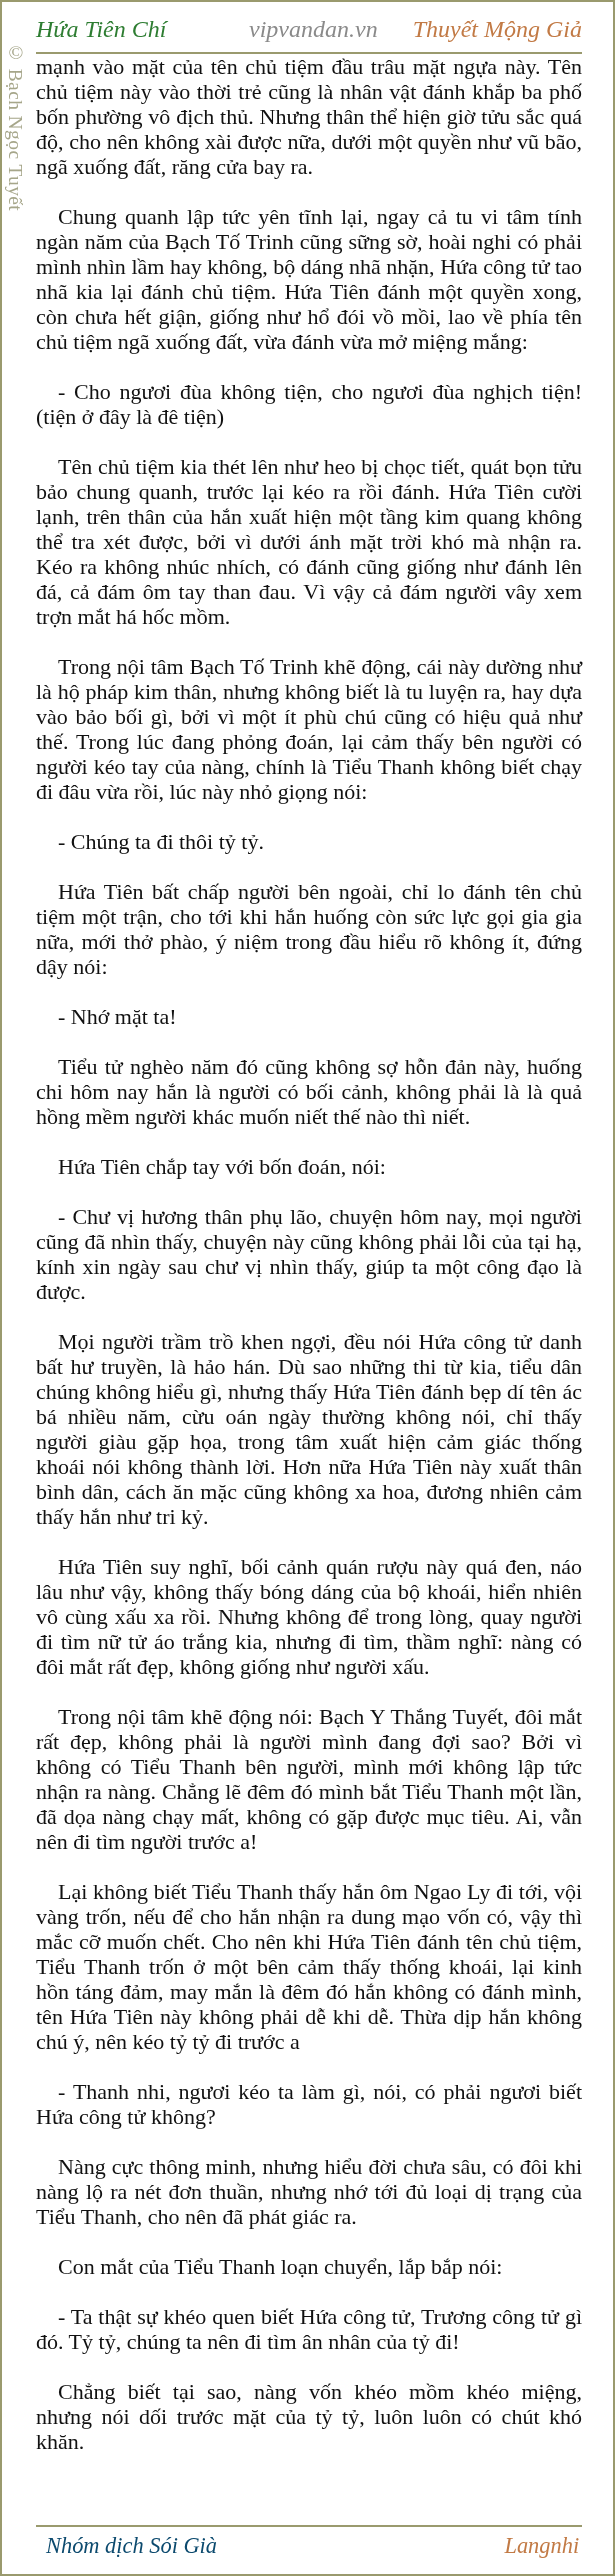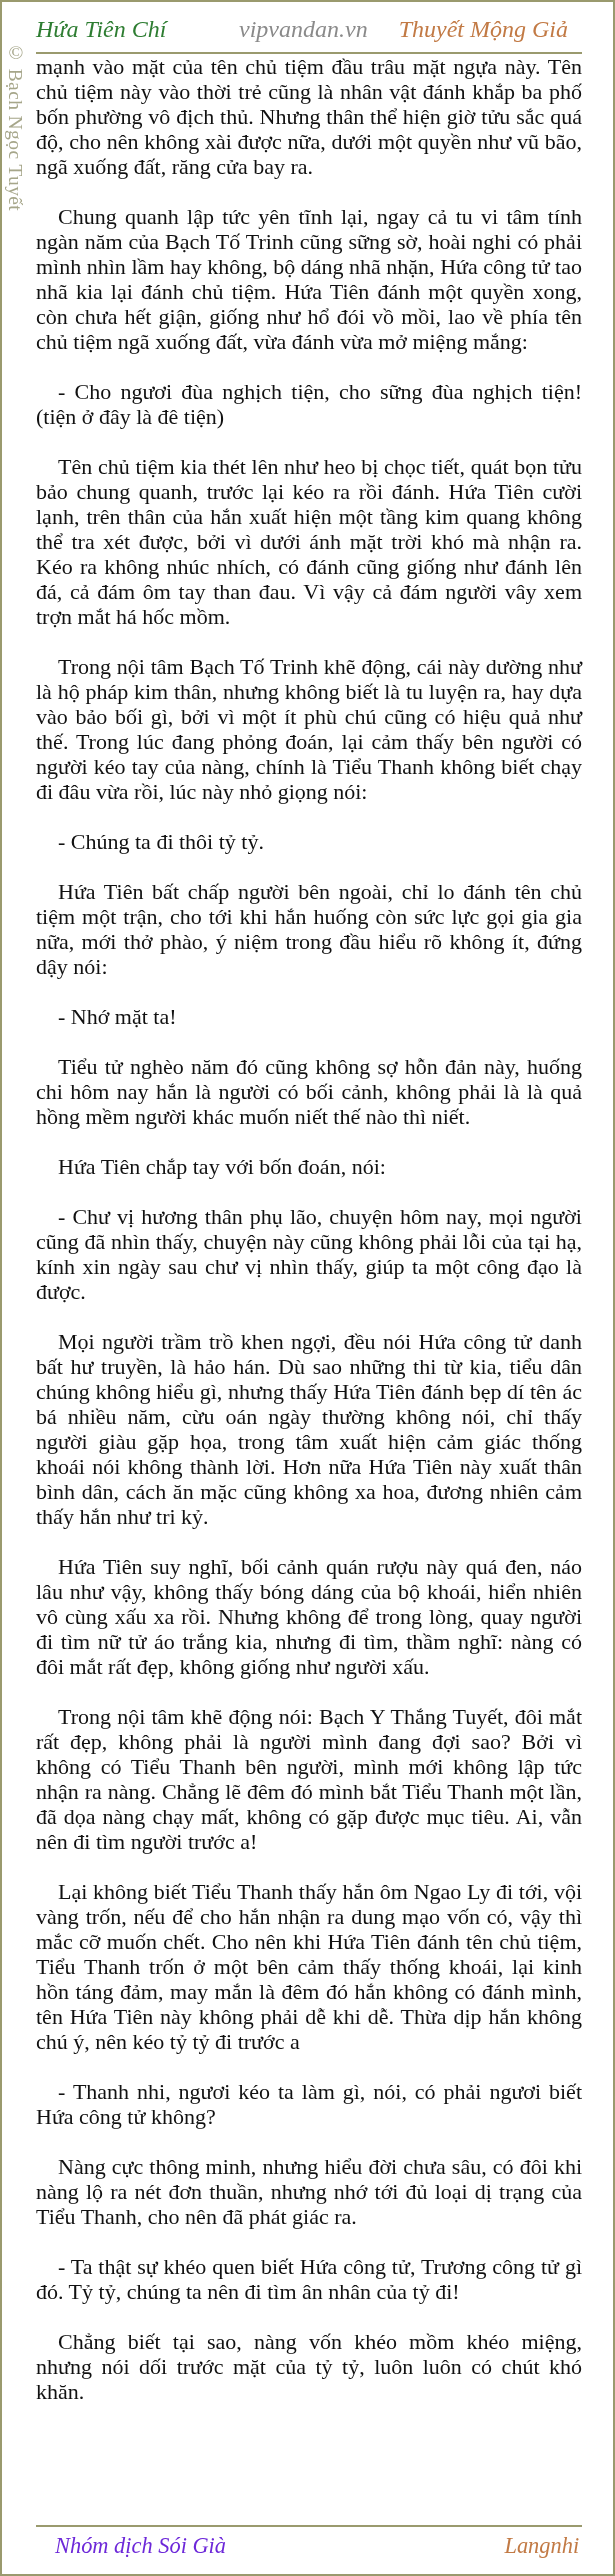--- a/index.html
+++ b/index.html
@@ -46,22 +46,22 @@
   .header .h-left, .header .h-center, .header .h-right {
     position: absolute;
     top: 10px;
     font-family: "Liberation Serif", "DejaVu Serif", serif;
     font-style: italic;
     font-size: 24px;
     line-height: 26px;
     white-space: nowrap;
   }
   .header .h-left { left: 0; color: #2e7d32; }
-  .header .h-center { left: 203px; color: #8a8a8a; }
-  .header .h-right { right: 14px; color: #c27a45; font-style: italic; }
+  .header .h-center { left: 213px; color: #8a8a8a; }
+  .header .h-right { right: 0; color: #c27a45; font-style: italic; }
 
   .content {
     position: absolute;
     left: 36px;
     top: 54px;
     width: 546px;
     font-family: "Liberation Serif", "DejaVu Serif", serif;
     font-size: 22px;
     line-height: 25px;
     color: #111111;
@@ -85,54 +85,55 @@
   }
   .footer .f-left, .footer .f-right {
     position: absolute;
     top: 5.8px;
     font-family: "Liberation Serif", "DejaVu Serif", serif;
     font-style: italic;
     font-size: 22.4px;
     line-height: 26px;
     white-space: nowrap;
   }
-  .footer .f-left { left: 19px; color: #6d28d9; font-style: italic; }
+  .footer .f-left { left: 10px; color: #0c4a6e; font-style: italic; }
   .footer .f-right { right: 2.9px; color: #c27a45; }
 </style>
 </head>
 <body>
 
 <div class="frame"></div>
 
 <div class="watermark">© Bạch Ngọc Tuyết</div>
 
 <div class="header">
   <span class="h-left">Hứa Tiên Chí</span>
   <span class="h-center">vipvandan.vn</span>
   <span class="h-right">Thuyết Mộng Giả</span>
 </div>
 
 <div class="content">
   <p class="cont">mạnh vào mặt của tên chủ tiệm đầu trâu mặt ngựa này. Tên chủ tiệm này vào thời trẻ cũng là nhân vật đánh khắp ba phố bốn phường vô địch thủ. Nhưng thân thể hiện giờ tửu sắc quá độ, cho nên không xài được nữa, dưới một quyền như vũ bão, ngã xuống đất, răng cửa bay ra.</p>
   <p>Chung quanh lập tức yên tĩnh lại, ngay cả tu vi tâm tính ngàn năm của Bạch Tố Trinh cũng sững sờ, hoài nghi có phải mình nhìn lầm hay không, bộ dáng nhã nhặn, Hứa công tử tao nhã kia lại đánh chủ tiệm. Hứa Tiên đánh một quyền xong, còn chưa hết giận, giống như hổ đói vồ mồi, lao về phía tên chủ tiệm ngã xuống đất, vừa đánh vừa mở miệng mắng:</p>
-  <p>- Cho ngươi đùa nghịch tiện, cho sững đùa nghịch tiện! (tiện ở đây là đê tiện)</p>
+  <p>- Cho ngươi đùa không tiện, cho ngươi đùa nghịch tiện! (tiện ở đây là đê tiện)</p>
   <p>Tên chủ tiệm kia thét lên như heo bị chọc tiết, quát bọn tửu bảo chung quanh, trước lại kéo ra rồi đánh. Hứa Tiên cười lạnh, trên thân của hắn xuất hiện một tầng kim quang không thể tra xét được, bởi vì dưới ánh mặt trời khó mà nhận ra. Kéo ra không nhúc nhích, có đánh cũng giống như đánh lên đá, cả đám ôm tay than đau. Vì vậy cả đám người vây xem trợn mắt há hốc mồm.</p>
   <p>Trong nội tâm Bạch Tố Trinh khẽ động, cái này dường như là hộ pháp kim thân, nhưng không biết là tu luyện ra, hay dựa vào bảo bối gì, bởi vì một ít phù chú cũng có hiệu quả như thế. Trong lúc đang phỏng đoán, lại cảm thấy bên người có người kéo tay của nàng, chính là Tiểu Thanh không biết chạy đi đâu vừa rồi, lúc này nhỏ giọng nói:</p>
   <p>- Chúng ta đi thôi tỷ tỷ.</p>
   <p>Hứa Tiên bất chấp người bên ngoài, chỉ lo đánh tên chủ tiệm một trận, cho tới khi hắn huống còn sức lực gọi gia gia nữa, mới thở phào, ý niệm trong đầu hiểu rõ không ít, đứng dậy nói:</p>
   <p>- Nhớ mặt ta!</p>
   <p>Tiểu tử nghèo năm đó cũng không sợ hỗn đản này, huống chi hôm nay hắn là người có bối cảnh, không phải là là quả hồng mềm người khác muốn niết thế nào thì niết.</p>
   <p>Hứa Tiên chắp tay với bốn đoán, nói:</p>
   <p>- Chư vị hương thân phụ lão, chuyện hôm nay, mọi người cũng đã nhìn thấy, chuyện này cũng không phải lỗi của tại hạ, kính xin ngày sau chư vị nhìn thấy, giúp ta một công đạo là được.</p>
   <p>Mọi người trầm trồ khen ngợi, đều nói Hứa công tử danh bất hư truyền, là hảo hán. Dù sao những thi từ kia, tiểu dân chúng không hiểu gì, nhưng thấy Hứa Tiên đánh bẹp dí tên ác bá nhiều năm, cừu oán ngày thường không nói, chỉ thấy người giàu gặp họa, trong tâm xuất hiện cảm giác thống khoái nói không thành lời. Hơn nữa Hứa Tiên này xuất thân bình dân, cách ăn mặc cũng không xa hoa, đương nhiên cảm thấy hắn như tri kỷ.</p>
   <p>Hứa Tiên suy nghĩ, bối cảnh quán rượu này quá đen, náo lâu như vậy, không thấy bóng dáng của bộ khoái, hiển nhiên vô cùng xấu xa rồi. Nhưng không để trong lòng, quay người đi tìm nữ tử áo trắng kia, nhưng đi tìm, thầm nghĩ: nàng có đôi mắt rất đẹp, không giống như người xấu.</p>
   <p>Trong nội tâm khẽ động nói: Bạch Y Thắng Tuyết, đôi mắt rất đẹp, không phải là người mình đang đợi sao? Bởi vì không có Tiểu Thanh bên người, mình mới không lập tức nhận ra nàng. Chẳng lẽ đêm đó mình bắt Tiểu Thanh một lần, đã dọa nàng chạy mất, không có gặp được mục tiêu. Ai, vẫn nên đi tìm người trước a!</p>
   <p>Lại không biết Tiểu Thanh thấy hắn ôm Ngao Ly đi tới, vội vàng trốn, nếu để cho hắn nhận ra dung mạo vốn có, vậy thì mắc cỡ muốn chết. Cho nên khi Hứa Tiên đánh tên chủ tiệm, Tiểu Thanh trốn ở một bên cảm thấy thống khoái, lại kinh hồn táng đảm, may mắn là đêm đó hắn không có đánh mình, tên Hứa Tiên này không phải dễ khi dễ. Thừa dịp hắn không chú ý, nên kéo tỷ tỷ đi trước a</p>
   <p>- Thanh nhi, ngươi kéo ta làm gì, nói, có phải ngươi biết Hứa công tử không?</p>
   <p>Nàng cực thông minh, nhưng hiểu đời chưa sâu, có đôi khi nàng lộ ra nét đơn thuần, nhưng nhớ tới đủ loại dị trạng của Tiểu Thanh, cho nên đã phát giác ra.</p>
+  <p>Con mắt của Tiểu Thanh loạn chuyển, lắp bắp nói:</p>
   <p>- Ta thật sự khéo quen biết Hứa công tử, Trương công tử gì đó. Tỷ tỷ, chúng ta nên đi tìm ân nhân của tỷ đi!</p>
   <p>Chẳng biết tại sao, nàng vốn khéo mồm khéo miệng, nhưng nói dối trước mặt của tỷ tỷ, luôn luôn có chút khó khăn.</p>
 </div>
 
 <div class="footer">
   <span class="f-left">Nhóm dịch Sói Già</span>
   <span class="f-right">Langnhi</span>
 </div>
 
 

